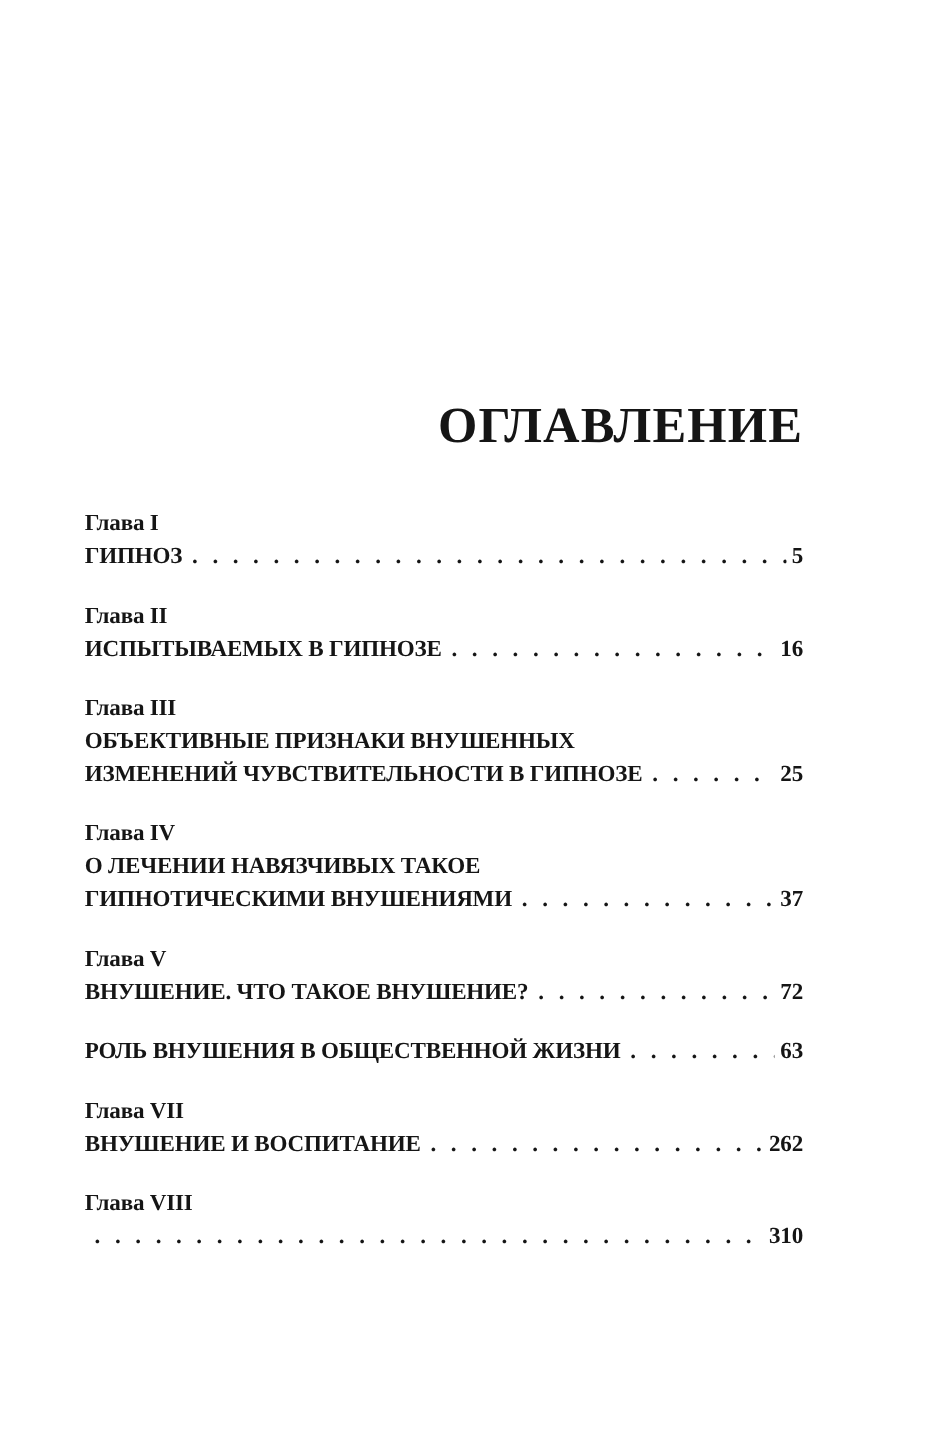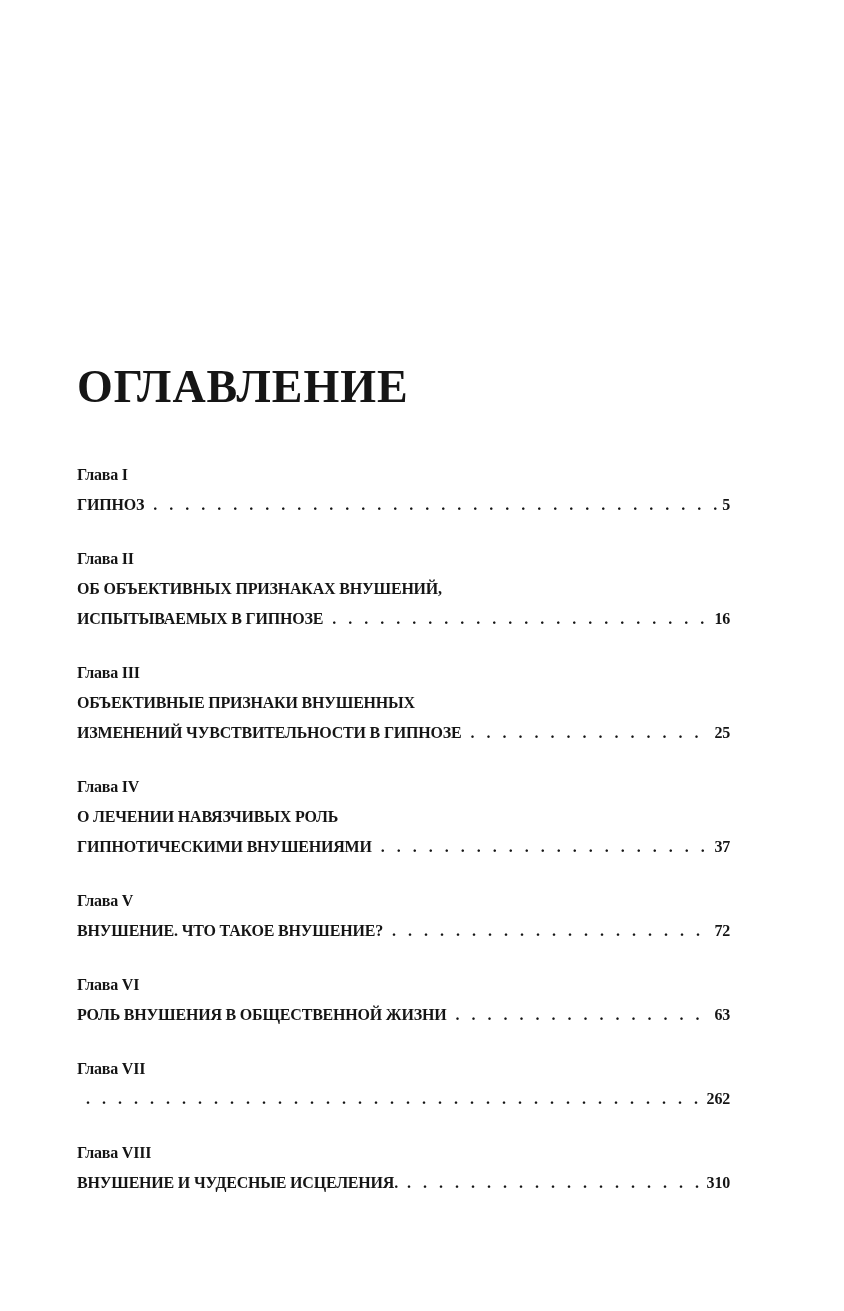--- a/index.html
+++ b/index.html
@@ -18,26 +18,26 @@
     box-sizing: border-box;
     width: 844px;
     height: 1311px;
     padding: 0 114px 0 77px;
   }
   .page-title {
     margin: 360px 0 46px 0;
     font-size: 46px;
     line-height: 54px;
     font-weight: bold;
-    text-align: left;
+    text-align: right;
     letter-spacing: 1px;
     white-space: nowrap;
   }
   .toc-entry {
-    font-size: 16px;
+    font-size: 21px;
     font-weight: bold;
     line-height: 30px;
     margin-bottom: 24px;
     letter-spacing: -0.2px;
   }
   .chapter-line {
     white-space: nowrap;
   }
   .title-line {
     white-space: nowrap;
@@ -77,21 +77,20 @@
         <span class="title-text">ГИПНОЗ</span>
         <span class="leader">. . . . . . . . . . . . . . . . . . . . . . . . . . . . . . . . . . . . . . . . . . . . . . . . . . . . . . . . . . . . </span>
         <span class="page-num">5</span>
       </div>
     </div>
   </div>
 
   <div class="toc-entry">
     <div class="chapter-line">Глава II</div>
     <div class="title-lines">
-      <div class="title-line">ОБ ОБЪЕКТИВНЫХ ПРИЗНАКАХ ВНУШЕНИЙ,</div>
           <div class="title-line title-line-last">
         <span class="title-text">ИСПЫТЫВАЕМЫХ В ГИПНОЗЕ</span>
         <span class="leader">. . . . . . . . . . . . . . . . . . . . . . . . . . . . . . . . . . . . . . . . . . . . . . . . . . . . . . . . . . . . </span>
         <span class="page-num">16</span>
       </div>
     </div>
   </div>
 
   <div class="toc-entry">
     <div class="chapter-line">Глава III</div>
@@ -101,65 +100,64 @@
         <span class="title-text">ИЗМЕНЕНИЙ ЧУВСТВИТЕЛЬНОСТИ В ГИПНОЗЕ</span>
         <span class="leader">. . . . . . . . . . . . . . . . . . . . . . . . . . . . . . . . . . . . . . . . . . . . . . . . . . . . . . . . . . . . </span>
         <span class="page-num">25</span>
       </div>
     </div>
   </div>
 
   <div class="toc-entry">
     <div class="chapter-line">Глава IV</div>
     <div class="title-lines">
-      <div class="title-line">О ЛЕЧЕНИИ НАВЯЗЧИВЫХ РОЛЬ</div>
+      <div class="title-line">О ЛЕЧЕНИИ НАВЯЗЧИВЫХ ТАКОЕ</div>
           <div class="title-line title-line-last">
         <span class="title-text">ГИПНОТИЧЕСКИМИ ВНУШЕНИЯМИ</span>
         <span class="leader">. . . . . . . . . . . . . . . . . . . . . . . . . . . . . . . . . . . . . . . . . . . . . . . . . . . . . . . . . . . . </span>
         <span class="page-num">37</span>
       </div>
     </div>
   </div>
 
   <div class="toc-entry">
     <div class="chapter-line">Глава V</div>
     <div class="title-lines">
       <div class="title-line title-line-last">
         <span class="title-text">ВНУШЕНИЕ. ЧТО ТАКОЕ ВНУШЕНИЕ?</span>
         <span class="leader">. . . . . . . . . . . . . . . . . . . . . . . . . . . . . . . . . . . . . . . . . . . . . . . . . . . . . . . . . . . . </span>
         <span class="page-num">72</span>
       </div>
     </div>
   </div>
 
   <div class="toc-entry">
-    <div class="chapter-line">Глава VI</div>
     <div class="title-lines">
       <div class="title-line title-line-last">
         <span class="title-text">РОЛЬ ВНУШЕНИЯ В ОБЩЕСТВЕННОЙ ЖИЗНИ</span>
         <span class="leader">. . . . . . . . . . . . . . . . . . . . . . . . . . . . . . . . . . . . . . . . . . . . . . . . . . . . . . . . . . . . </span>
         <span class="page-num">63</span>
       </div>
     </div>
   </div>
 
   <div class="toc-entry">
     <div class="chapter-line">Глава VII</div>
     <div class="title-lines">
       <div class="title-line title-line-last">
+        <span class="title-text">ВНУШЕНИЕ И ВОСПИТАНИЕ</span>
         <span class="leader">. . . . . . . . . . . . . . . . . . . . . . . . . . . . . . . . . . . . . . . . . . . . . . . . . . . . . . . . . . . . </span>
         <span class="page-num">262</span>
       </div>
     </div>
   </div>
 
   <div class="toc-entry">
     <div class="chapter-line">Глава VIII</div>
     <div class="title-lines">
       <div class="title-line title-line-last">
-        <span class="title-text">ВНУШЕНИЕ И ЧУДЕСНЫЕ ИСЦЕЛЕНИЯ.</span>
         <span class="leader">. . . . . . . . . . . . . . . . . . . . . . . . . . . . . . . . . . . . . . . . . . . . . . . . . . . . . . . . . . . . </span>
         <span class="page-num">310</span>
       </div>
     </div>
   </div>
 </div>
 </div>
 
 </body></html>

